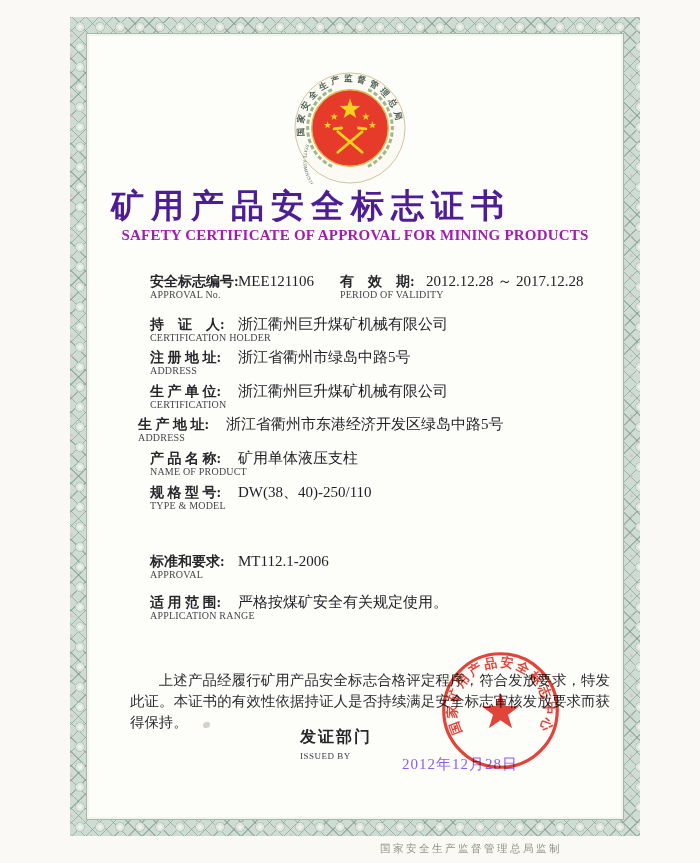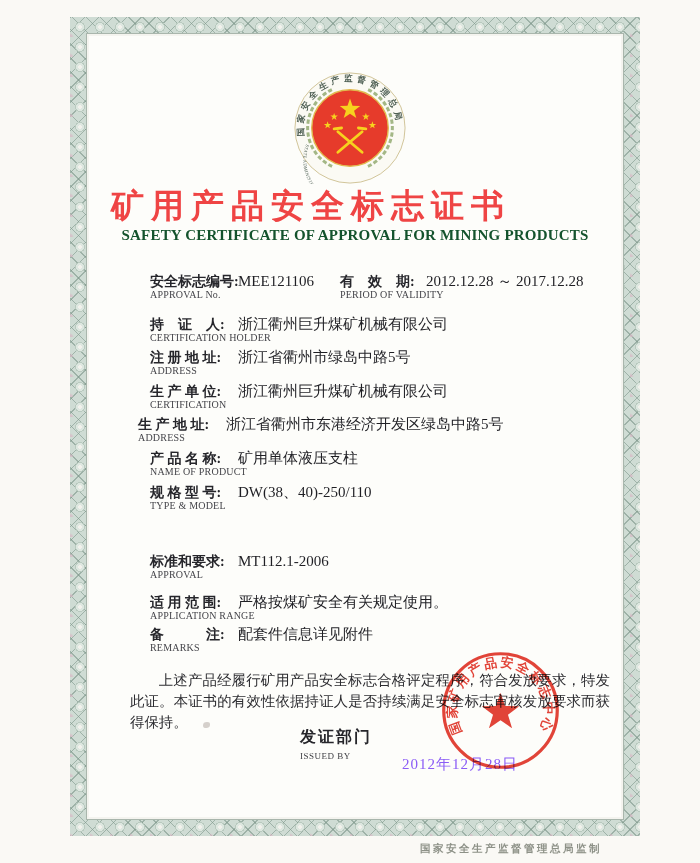--- a/index.html
+++ b/index.html
@@ -12,39 +12,39 @@
          background-image:
            radial-gradient(circle 7px at 10px 10px, #f2f1ec 0 2px, #dde7e0 2px 4px, #b9cabf 4px 5px, transparent 5px),
            radial-gradient(circle 5px at 0px 20px, rgba(216,186,198,.75) 0 2px, transparent 4px),
            repeating-linear-gradient(45deg, rgba(125,150,138,.6) 0 1px, transparent 1px 10px),
            repeating-linear-gradient(135deg, rgba(125,150,138,.6) 0 1px, transparent 1px 10px);
          background-size:20px 20px,20px 20px,auto,auto;}
   .paper{width:100%;height:100%;background:#fdfdfa;
          box-shadow:0 0 0 2px #f4f4ef, 0 0 0 3px #a9b6ac;}
   .abs{position:absolute;}
   .title-zh{left:70px;width:482px;top:184px;text-align:center;font-size:33px;font-weight:700;
-            letter-spacing:7px;color:#ef4444;white-space:nowrap;}
+            letter-spacing:7px;color:#4c1d95;white-space:nowrap;}
   .title-en{left:70px;width:570px;top:227px;text-align:center;font-size:15px;font-weight:700;
-            letter-spacing:.2px;color:#14532d;white-space:nowrap;}
+            letter-spacing:.2px;color:#a21caf;white-space:nowrap;}
   .field{position:absolute;white-space:nowrap;}
   .flabel{display:inline-block;width:88px;vertical-align:top;}
   .flabel.w86{width:86px;}
   .zh{font-size:14px;font-weight:700;color:#26262b;line-height:17px;}
   .en{font-size:10px;letter-spacing:.2px;color:#45454a;line-height:8px;margin-top:1px;}
   .fvalue{display:inline-block;font-size:15px;color:#1f1f24;line-height:17px;vertical-align:top;}
   .statement{left:130px;top:670px;width:480px;font-size:14.4px;line-height:1.45;
              text-align:justify;text-indent:2em;color:#2c2c30;}
   .issued{left:300px;top:727px;width:140px;text-align:left;}
   .issued .zh2{font-size:16px;font-weight:700;letter-spacing:2px;color:#26262b;}
   .issued .en2{font-size:9px;letter-spacing:.5px;color:#3d3d42;margin-top:3px;font-family:Liberation Serif, serif;}
   .issue-date{left:402px;top:755px;font-size:15px;letter-spacing:1px;color:#8b5cf6;}
   .stamp{left:441px;top:651px;width:119px;height:119px;opacity:.92;mix-blend-mode:multiply;}
   .emblem{left:294px;top:72px;width:112px;height:112px;}
-  .footer-imprint{top:842px;left:380px;width:262px;text-align:center;font-size:10.5px;
-                  letter-spacing:2.5px;color:#8d9187;font-weight:bold;}
+  .footer-imprint{top:842px;left:380px;width:262px;text-align:left;font-size:10.5px;
+                  letter-spacing:2.5px;color:#8d9187;}
   .artifact{left:203px;top:722px;width:7px;height:6px;border-radius:60% 40% 55% 45%;
             background:rgba(165,152,146,.45);}
 </style>
 </head>
 <body>
 
 <div class="page">
 
   <div class="frame">
     <div class="paper"></div>
@@ -121,24 +121,20 @@
   </div>
 
   <div class="field" style="left:150px;top:553px">
     <span class="flabel"><div class="zh">标准和要求:</div>
     <div class="en">APPROVAL</div></span><span class="fvalue">MT112.1-2006</span>
   </div>
   <div class="field" style="left:150px;top:594px">
     <span class="flabel"><div class="zh">适 用 范 围:</div>
     <div class="en">APPLICATION RANGE</div></span><span class="fvalue">严格按煤矿安全有关规定使用。</span>
   </div>
-  <div class="field" style="left:150px;top:626px">
-    <span class="flabel"><div class="zh">备　　　注:</div>
-    <div class="en">REMARKS</div></span><span class="fvalue">配套件信息详见附件</span>
-  </div>
 
   <div class="abs statement">上述产品经履行矿用产品安全标志合格评定程序，符合发放要求，特发此证。本证书的有效性依据持证人是否持续满足安全标志审核发放要求而获得保持。</div>
 
   <div class="abs issued">
     <div class="zh2">发证部门</div>
     <div class="en2">ISSUED BY</div>
   </div>
   <div class="abs issue-date">2012年12月28日</div>
 
   <svg class="abs stamp" viewBox="0 0 130 130">

